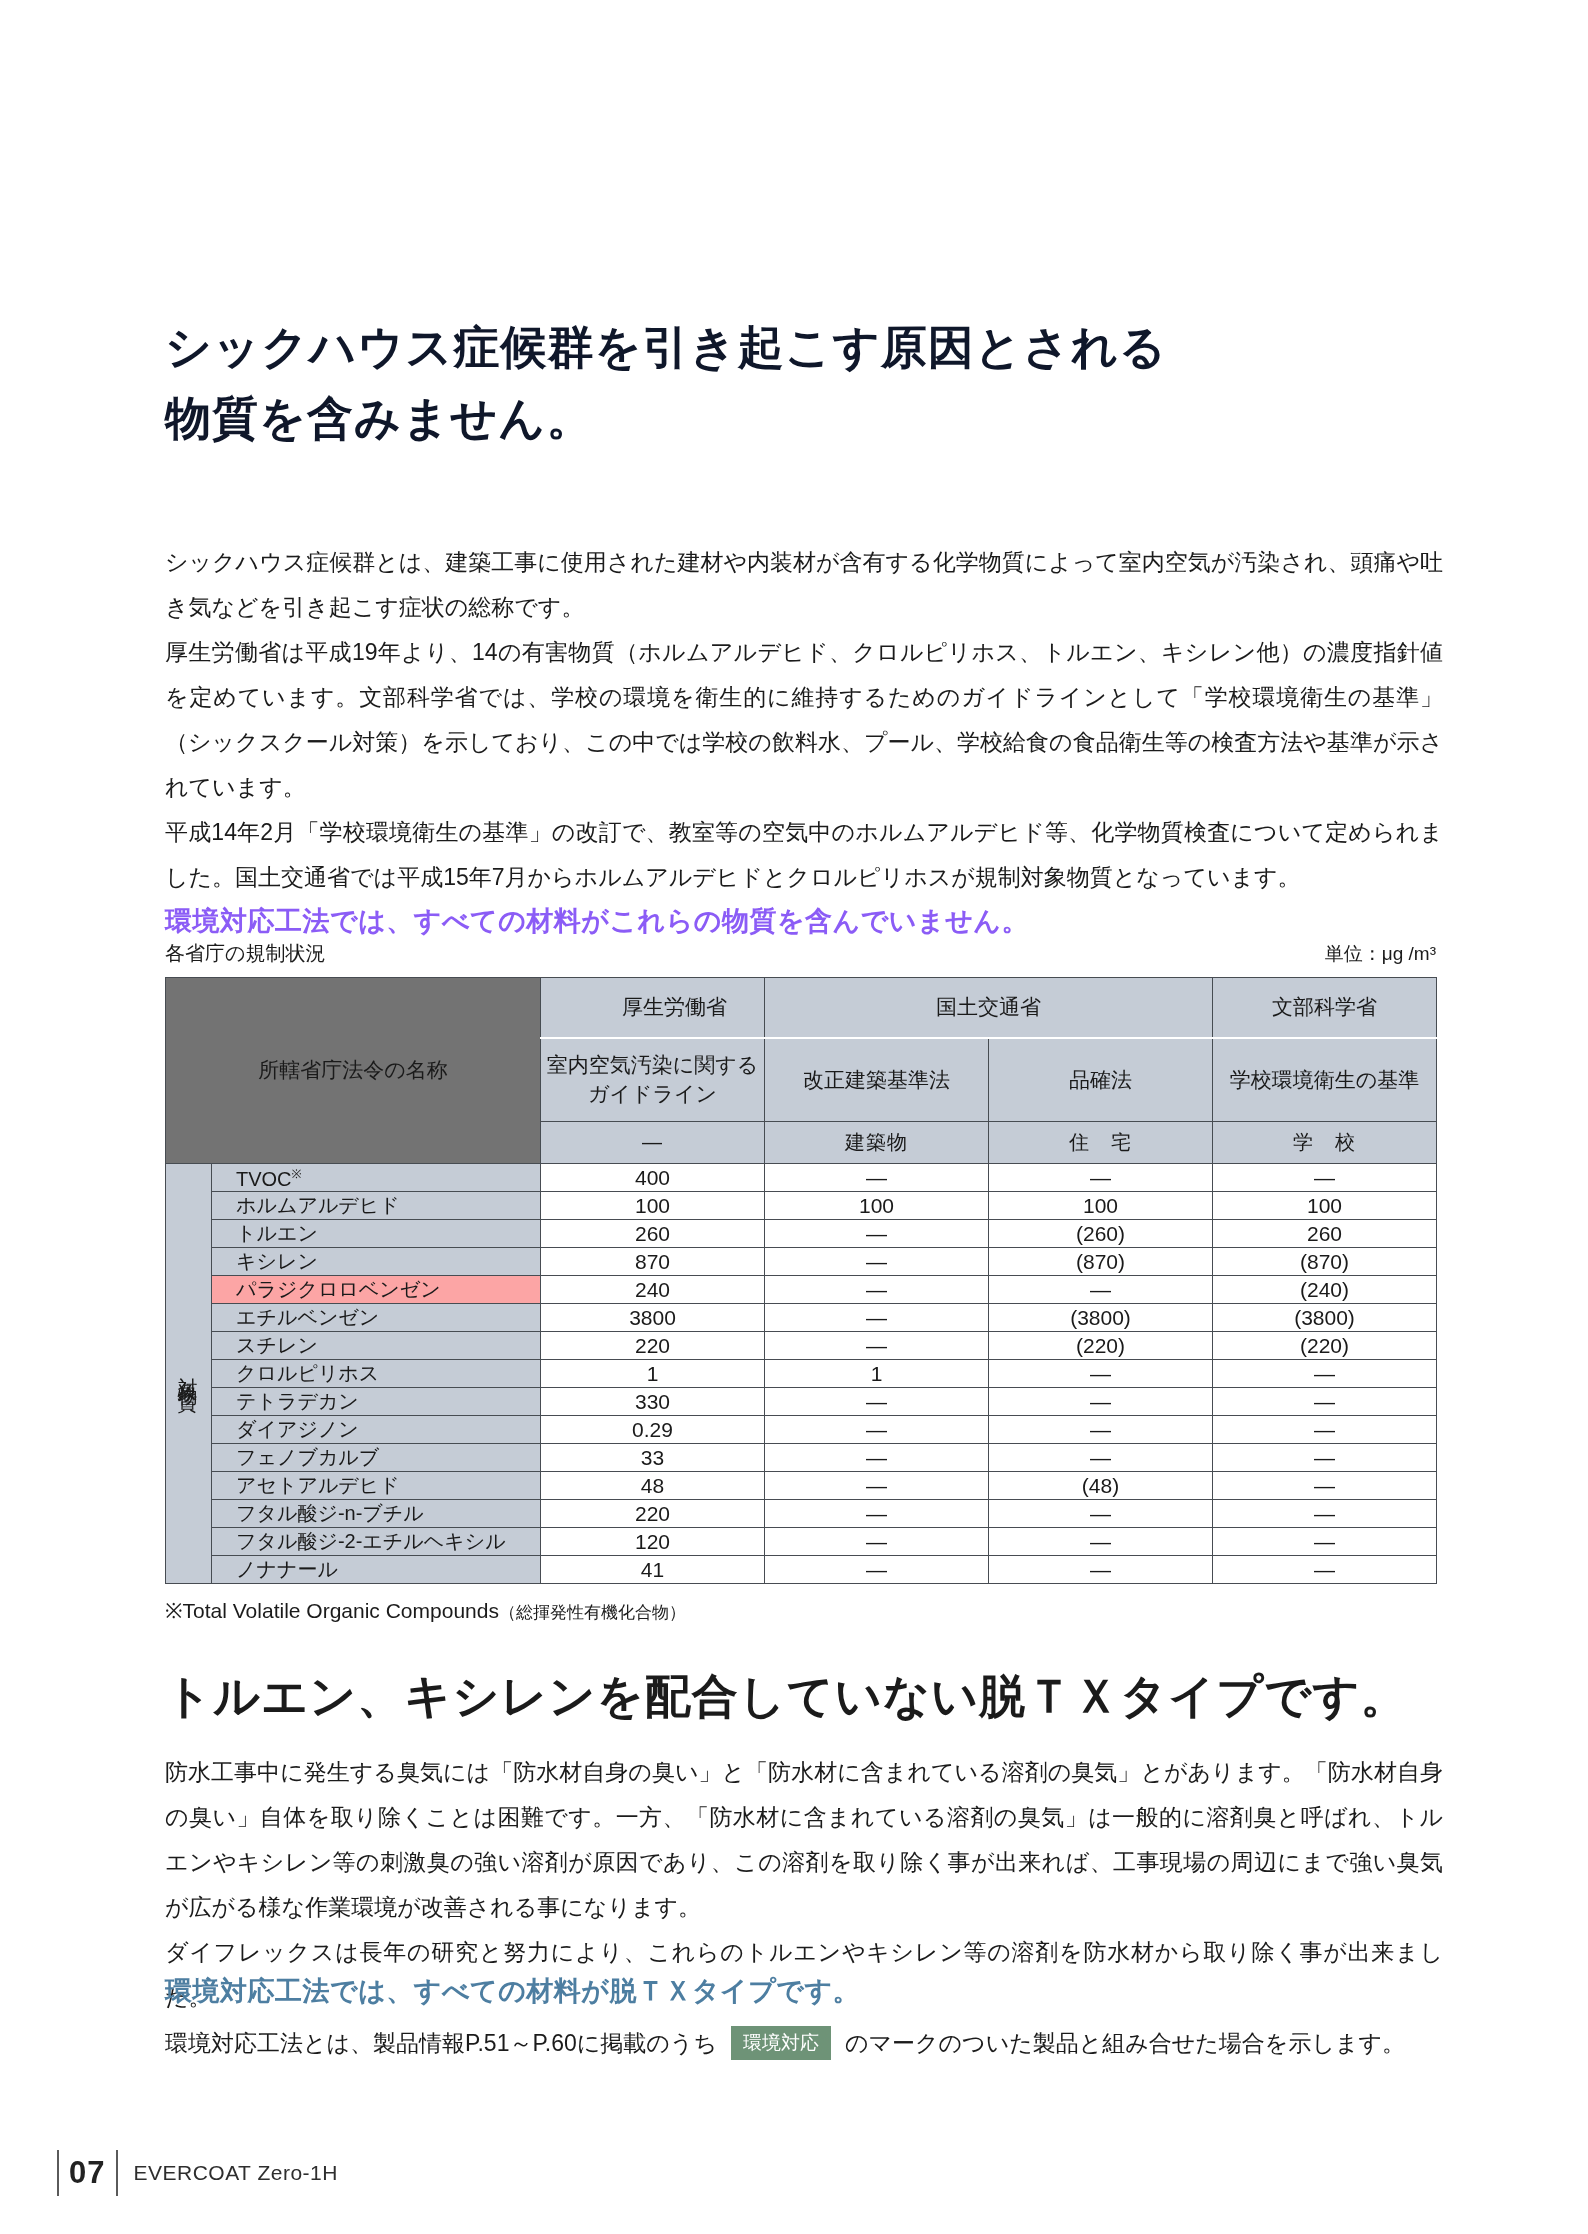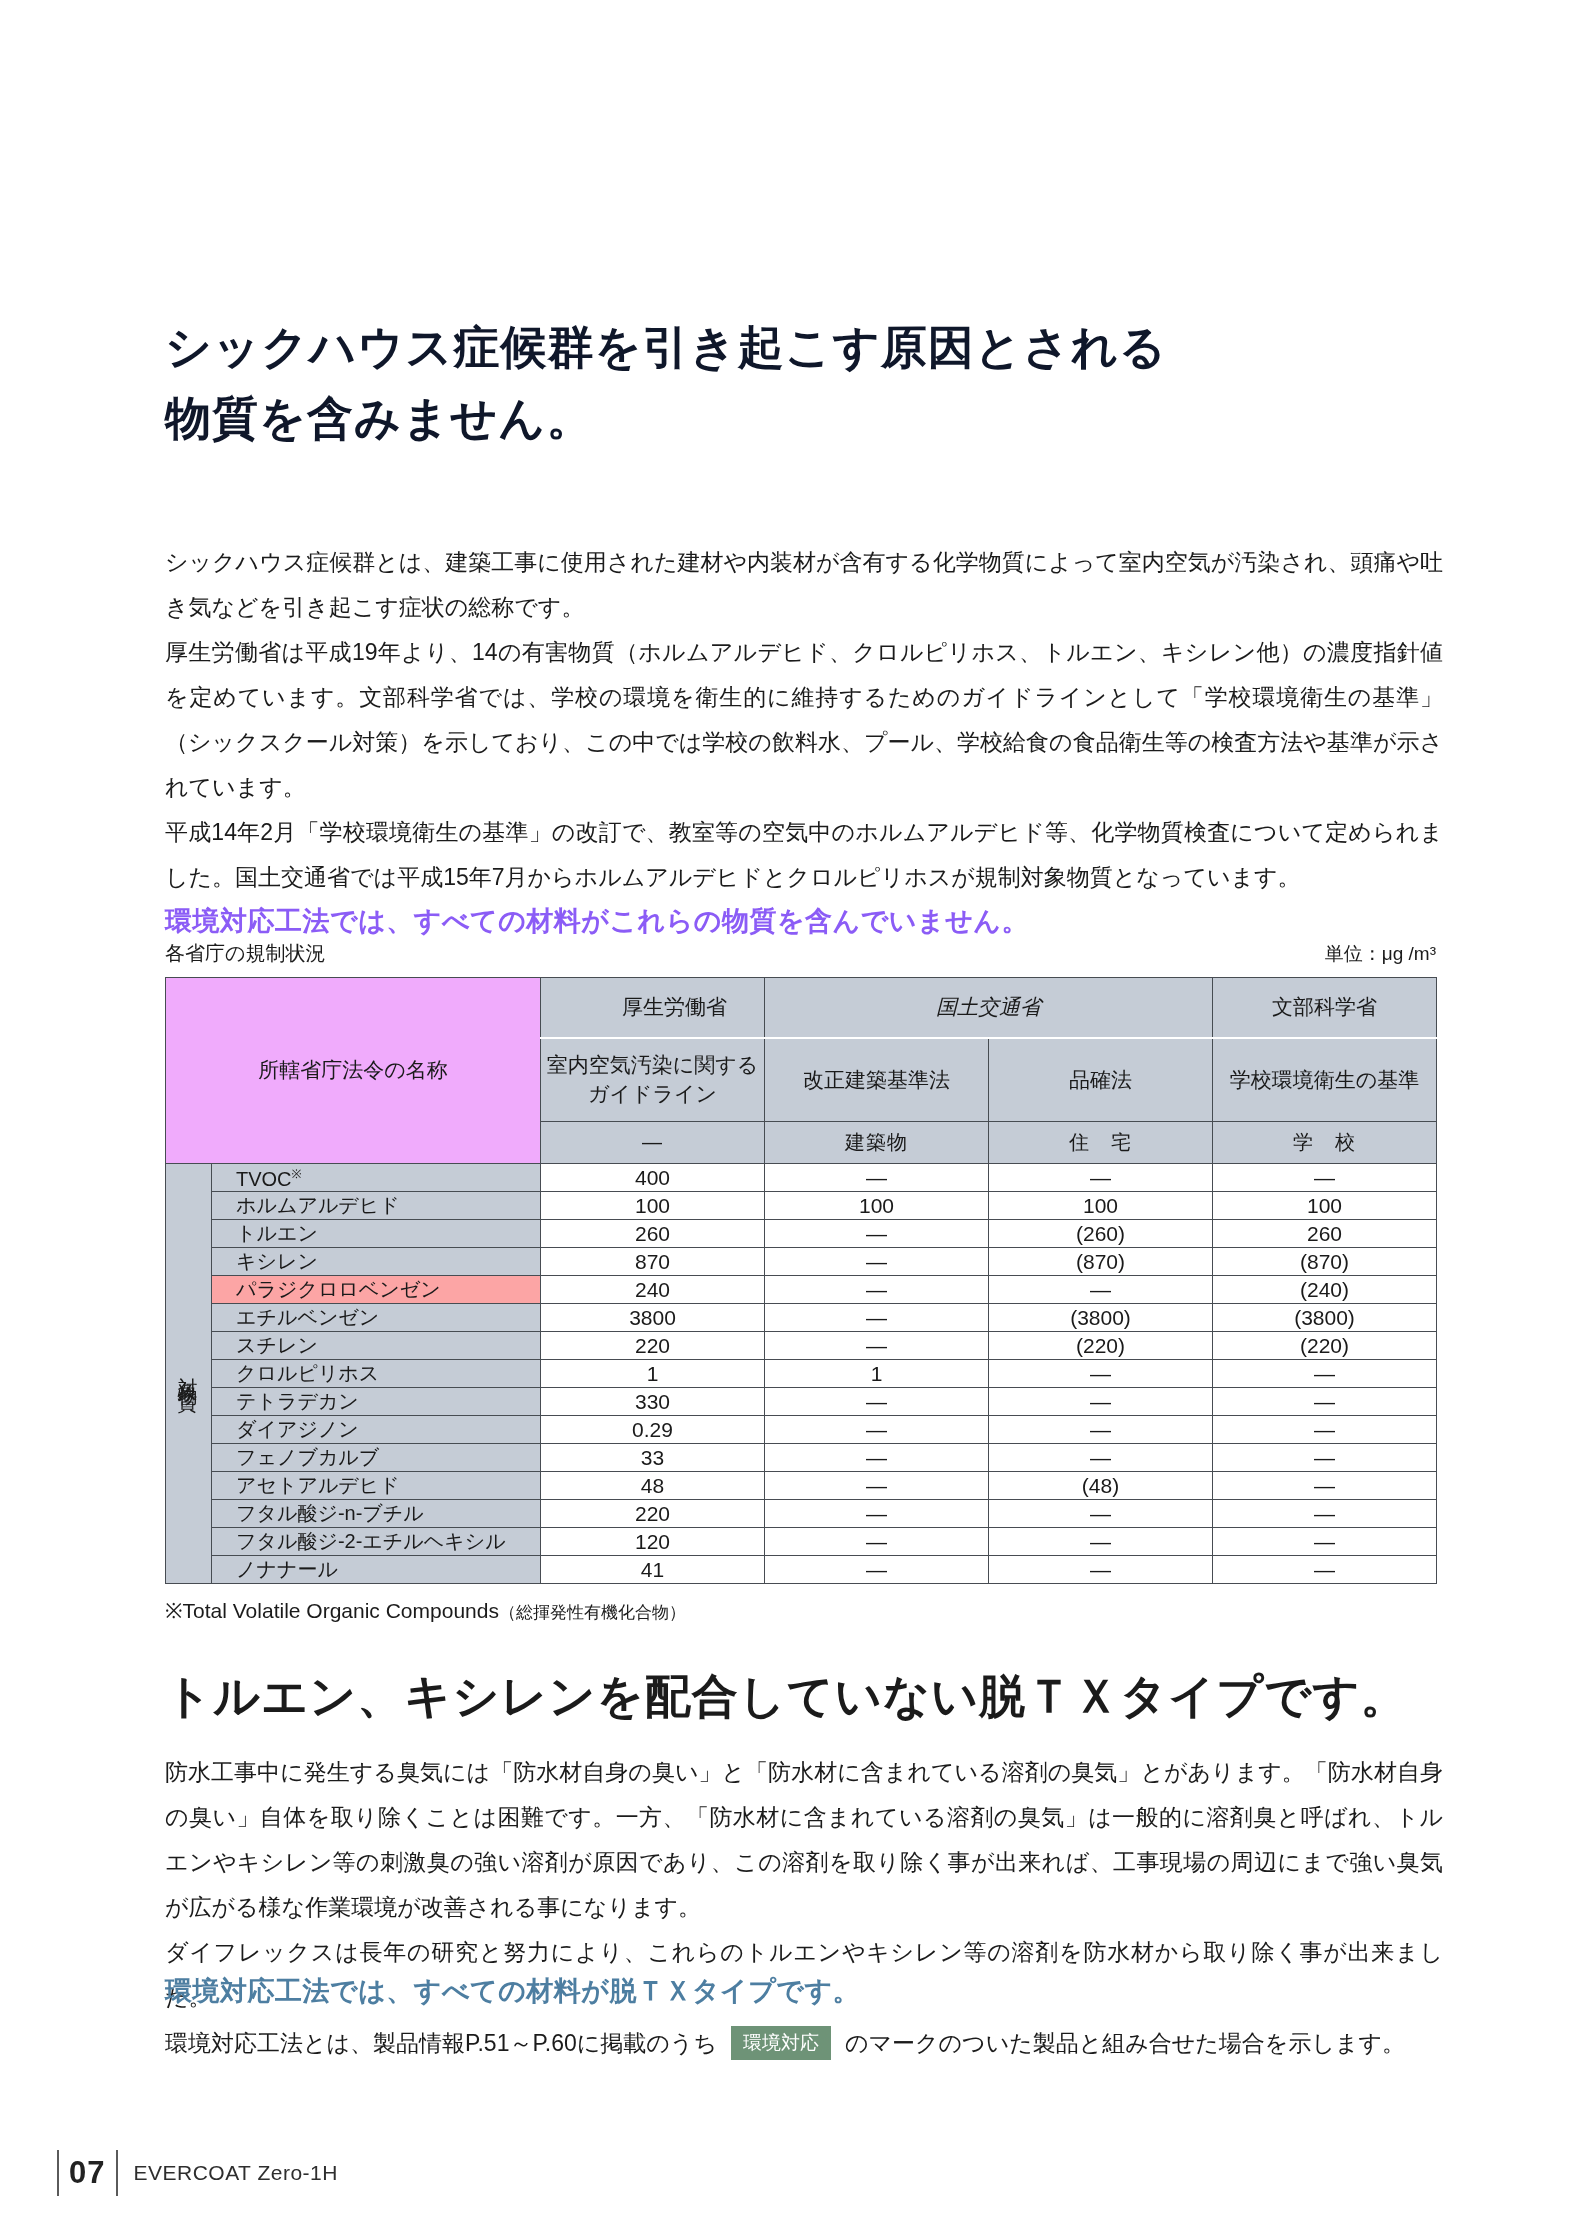--- a/index.html
+++ b/index.html
@@ -122,23 +122,23 @@
     <colgroup>
       <col style="width:46px">
         <col style="width:329px">
       <col style="width:224px">
         <col style="width:224px">
       <col style="width:224px">
         <col style="width:224px">
     </colgroup>
     <thead>
       <tr class="ministry-row">
-        <th class="name-header hdr" rowspan="3" colspan="2" style="background: #f0abfc;">所轄省庁法令の名称</th>
+        <th class="name-header hdr" rowspan="3" colspan="2" style="background: #737373;">所轄省庁法令の名称</th>
         <th class="hdr" style="background: rgb(197, 204, 214); padding-left: 48px;">厚生労働省</th>
-        <th class="hdr" colspan="2" style="background: rgb(197, 204, 214); font-style: italic;">国土交通省</th>
+        <th class="hdr" colspan="2" style="background: rgb(197, 204, 214);">国土交通省</th>
         <th class="hdr" style="background: rgb(197, 204, 214);">文部科学省</th>
       </tr>
       <tr class="law-row">
         <th class="hdr" style="background: rgb(197, 204, 214); margin-left: 32px;">室内空気汚染に関するガイドライン</th>
         <th class="hdr" style="background: rgb(197, 204, 214);">改正建築基準法</th>
         <th class="hdr" style="background: rgb(197, 204, 214);">品確法</th>
         <th class="hdr" style="background: rgb(197, 204, 214);">学校環境衛生の基準</th>
       </tr>
       <tr class="target-row">
         <th class="hdr" style="background: rgb(197, 204, 214);">—</th>

